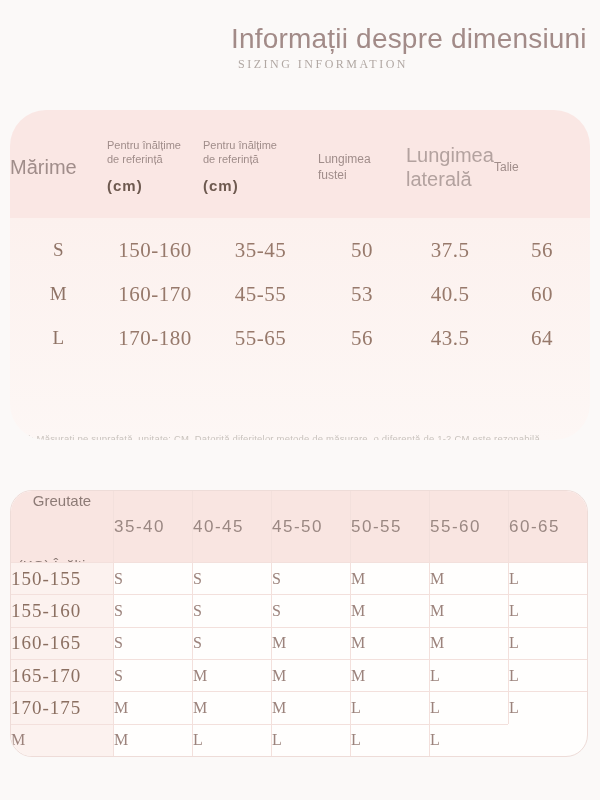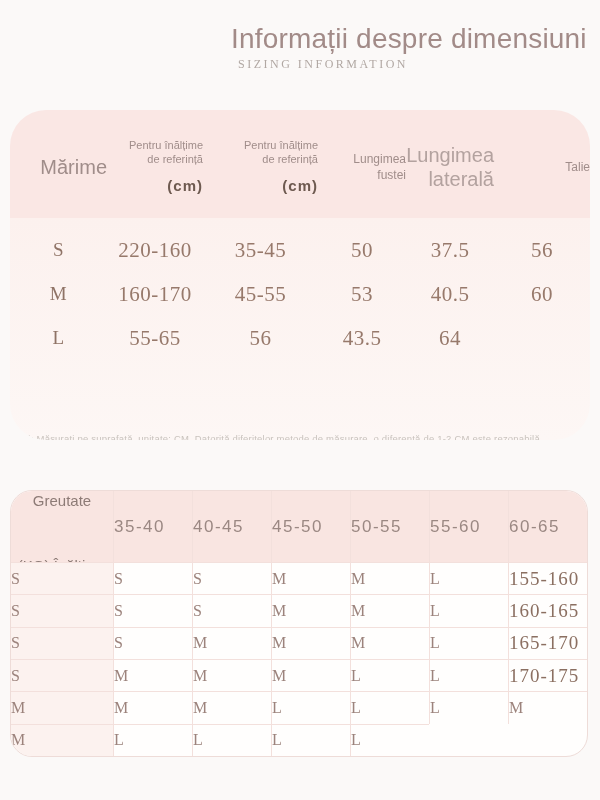--- a/index.html
+++ b/index.html
@@ -35,21 +35,21 @@
     height:108px; background:#fae7e4;
     display:grid; grid-template-columns:97px 96px 115px 88px 88px 96px;
     align-items:center;
   }
   .size-card-body {
     height:222px;
     background:linear-gradient(#fcf1ee, #fdf7f5);
     padding-top:10px;
   }
   .sc-h {
-    text-align:right; color:#a08d8a; font-size:11px; line-height:1.35;
+    text-align:left; color:#a08d8a; font-size:11px; line-height:1.35;
     padding-top:6px;
   }
   .sc-h .h-line1 { display:block; }
   .sc-h.single { font-size:20px; }
   .sc-h.mid { font-size:12px; }
   .sc-h.big { font-size:20px; color:#b3a29f; line-height:1.2; }
   .h-unit {
     display:block; margin-top:9px;
     font-size:15px; font-weight:700; color:#6e5a50; letter-spacing:1px;
   }
@@ -138,36 +138,37 @@
       <span class="h-line1">laterală</span>
     </div>
     <div class="sc-h mid">
       <span class="h-line1">Talie</span>
     </div>
   </div>
 
   <div class="size-card-body">
     <div class="size-row">
       <div class="cell size-letter">S</div>
-      <div class="cell">220-160</div>
+      <div class="cell">150-160</div>
       <div class="cell">35-45</div>
       <div class="cell">50</div>
       <div class="cell">37.5</div>
       <div class="cell">56</div>
     </div>
     <div class="size-row">
       <div class="cell size-letter">M</div>
       <div class="cell">160-170</div>
       <div class="cell">45-55</div>
       <div class="cell">53</div>
       <div class="cell">40.5</div>
       <div class="cell">60</div>
     </div>
     <div class="size-row">
       <div class="cell size-letter">L</div>
+      <div class="cell">170-180</div>
       <div class="cell">55-65</div>
       <div class="cell">56</div>
       <div class="cell">43.5</div>
       <div class="cell">64</div>
     </div>
   </div>
 
   <div class="note-line">
     <span>Notă: Măsurați pe suprafață, unitate: CM. Datorită diferitelor metode de măsurare, o diferență de 1-2 CM este rezonabilă.</span><span class="caret">⌄</span>
   </div>
@@ -181,20 +182,21 @@
       <span>(KG) Înălțime</span>
       <span>(CM)</span>
     </div>
     <div class="weight-head">35-40</div>
     <div class="weight-head">40-45</div>
     <div class="weight-head">45-50</div>
     <div class="weight-head">50-55</div>
     <div class="weight-head">55-60</div>
     <div class="weight-head">60-65</div>
 
+    <div class="height-cell">150-155</div>
     <div class="sml-cell">S</div>
     <div class="sml-cell">S</div>
     <div class="sml-cell">S</div>
     <div class="sml-cell">M</div>
     <div class="sml-cell">M</div>
     <div class="sml-cell">L</div>
 
     <div class="height-cell">155-160</div>
     <div class="sml-cell">S</div>
     <div class="sml-cell">S</div>

